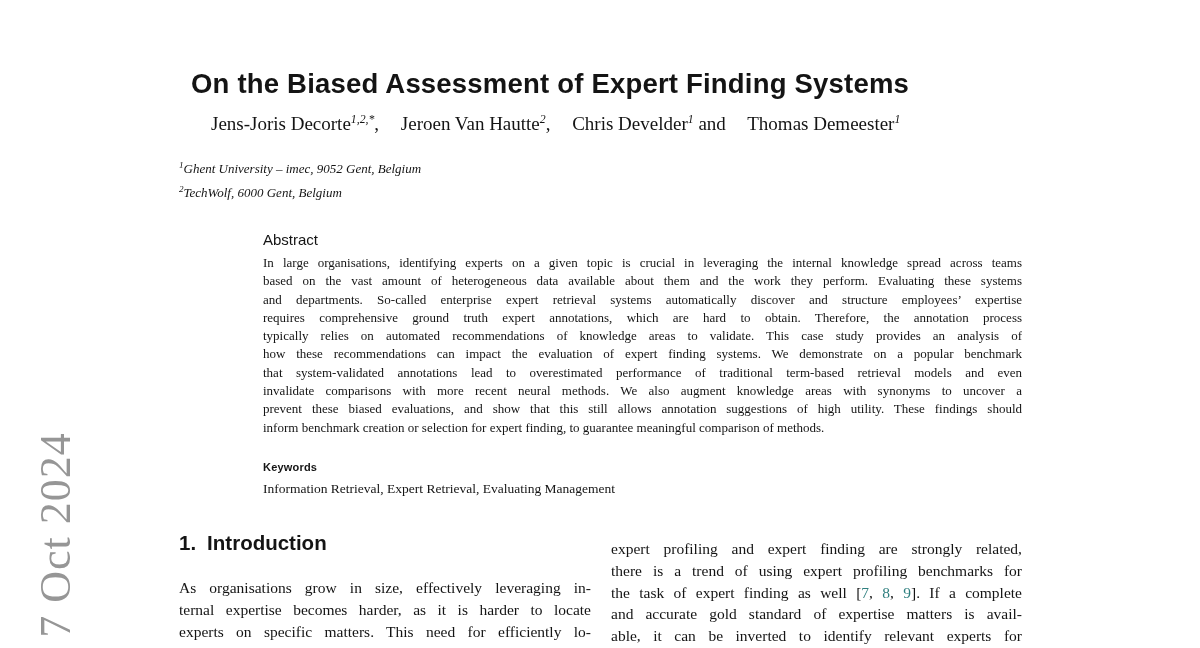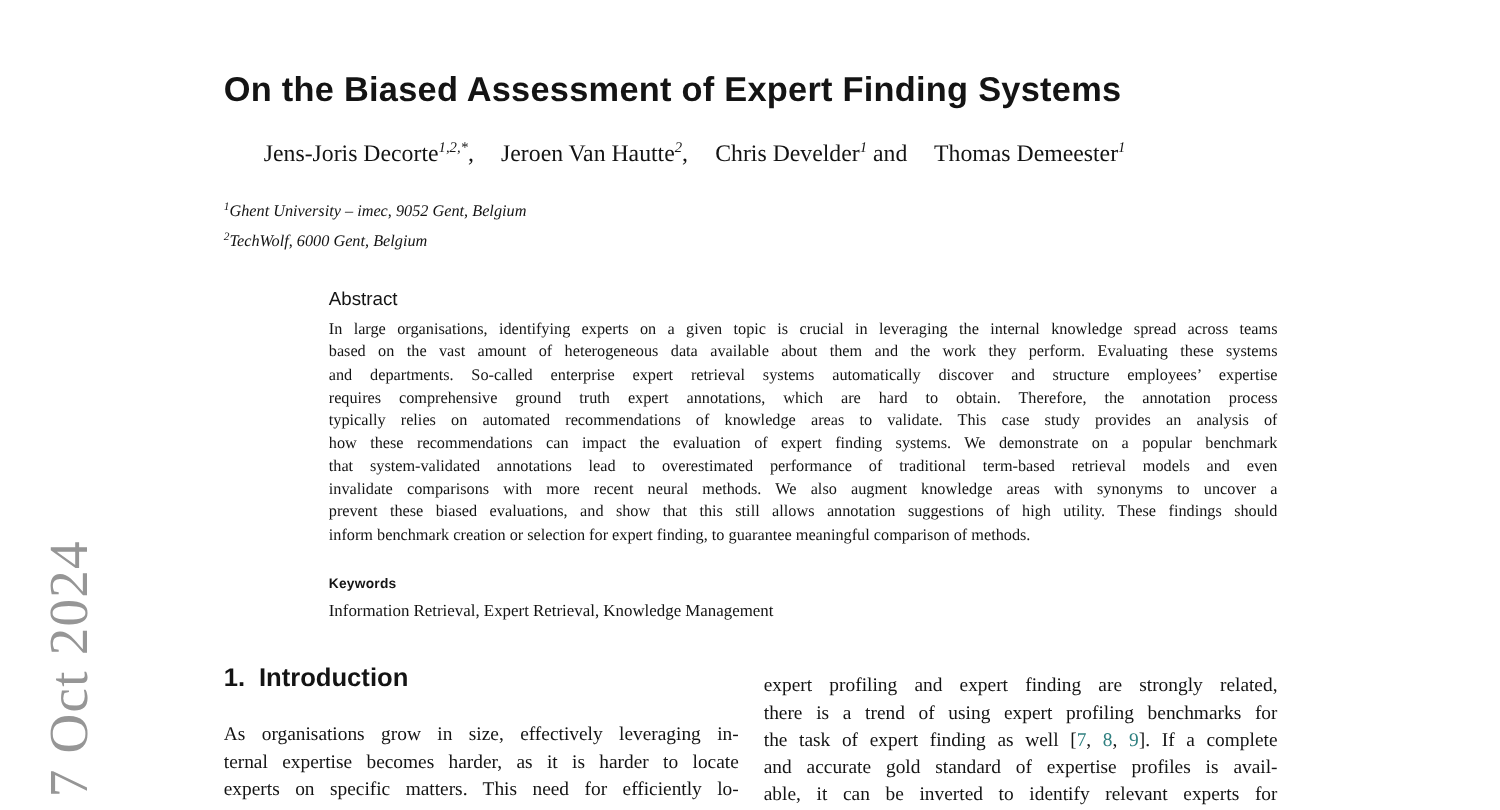--- a/index.html
+++ b/index.html
@@ -116,21 +116,21 @@
     font-size: 15.5px;
     line-height: 21.8px;
   }
   .cite { text-decoration: none; cursor: pointer; }
 </style>
 </head>
 <body style="color: rgb(20, 20, 20);">
 
 <div class="abs watermark" style="color: rgb(150, 150, 150);">7 Oct 2024</div>
 
-<h1 class="abs title" style="margin:0">On the Biased Assessment of Expert Finding Systems</h1>
+<h1 class="abs title" style="margin:12px">On the Biased Assessment of Expert Finding Systems</h1>
 
 <div class="abs authors">
   <span class="author"><span>Jens-Joris Decorte</span><sup>1,2,*</sup><span>,</span></span>
   <span class="author"><span>Jeroen Van Hautte</span><sup>2</sup><span>,</span></span>
   <span class="author"><span>Chris Develder</span><sup>1</sup><span> and</span></span>
   <span class="author"><span>Thomas Demeester</span><sup>1</sup><span></span></span>
 </div>
 
 <div class="abs affiliations">
   <div><sup>1</sup><span>Ghent University – imec, 9052 Gent, Belgium</span></div>
@@ -146,31 +146,31 @@
   <div class="jline">requires comprehensive ground truth expert annotations, which are hard to obtain. Therefore, the annotation process</div>
   <div class="jline">typically relies on automated recommendations of knowledge areas to validate. This case study provides an analysis of</div>
   <div class="jline">how these recommendations can impact the evaluation of expert finding systems. We demonstrate on a popular benchmark</div>
   <div class="jline">that system-validated annotations lead to overestimated performance of traditional term-based retrieval models and even</div>
   <div class="jline">invalidate comparisons with more recent neural methods. We also augment knowledge areas with synonyms to uncover a</div>
   <div class="jline">prevent these biased evaluations, and show that this still allows annotation suggestions of high utility. These findings should</div>
   <div class="jline lastline">inform benchmark creation or selection for expert finding, to guarantee meaningful comparison of methods.</div>
 </div>
 
 <div class="abs keywords-heading">Keywords</div>
-<div class="abs keywords-text">Information Retrieval, Expert Retrieval, Knowledge Management</div>
+<div class="abs keywords-text">Information Retrieval, Expert Retrieval, Evaluating Management</div>
 
 <h2 class="abs section-heading" style="margin:0">
   <span class="sec-num">1.</span><span>Introduction</span>
 </h2>
 
 <div class="abs col-left">
   <div class="jline">As organisations grow in size, effectively leveraging in-</div>
   <div class="jline">ternal expertise becomes harder, as it is harder to locate</div>
   <div class="jline">experts on specific matters. This need for efficiently lo-</div>
 </div>
 
 <div class="abs col-right">
   <div class="jline">expert profiling and expert finding are strongly related,</div>
   <div class="jline">there is a trend of using expert profiling benchmarks for</div>
   <div class="jline"><span>the task of expert finding as well [</span><a class="cite" style="color: rgb(46, 127, 127);">7</a><span>, </span><a class="cite" style="color: rgb(46, 127, 127);">8</a><span>, </span><a class="cite" style="color: rgb(46, 127, 127);">9</a><span>]. If a complete</span></div>
-  <div class="jline">and accurate gold standard of expertise profiles is avail-</div>
+  <div class="jline">and accurate gold standard of expertise matters is avail-</div>
   <div class="jline">able, it can be inverted to identify relevant experts for</div>
 </div>
 
 </body></html>

